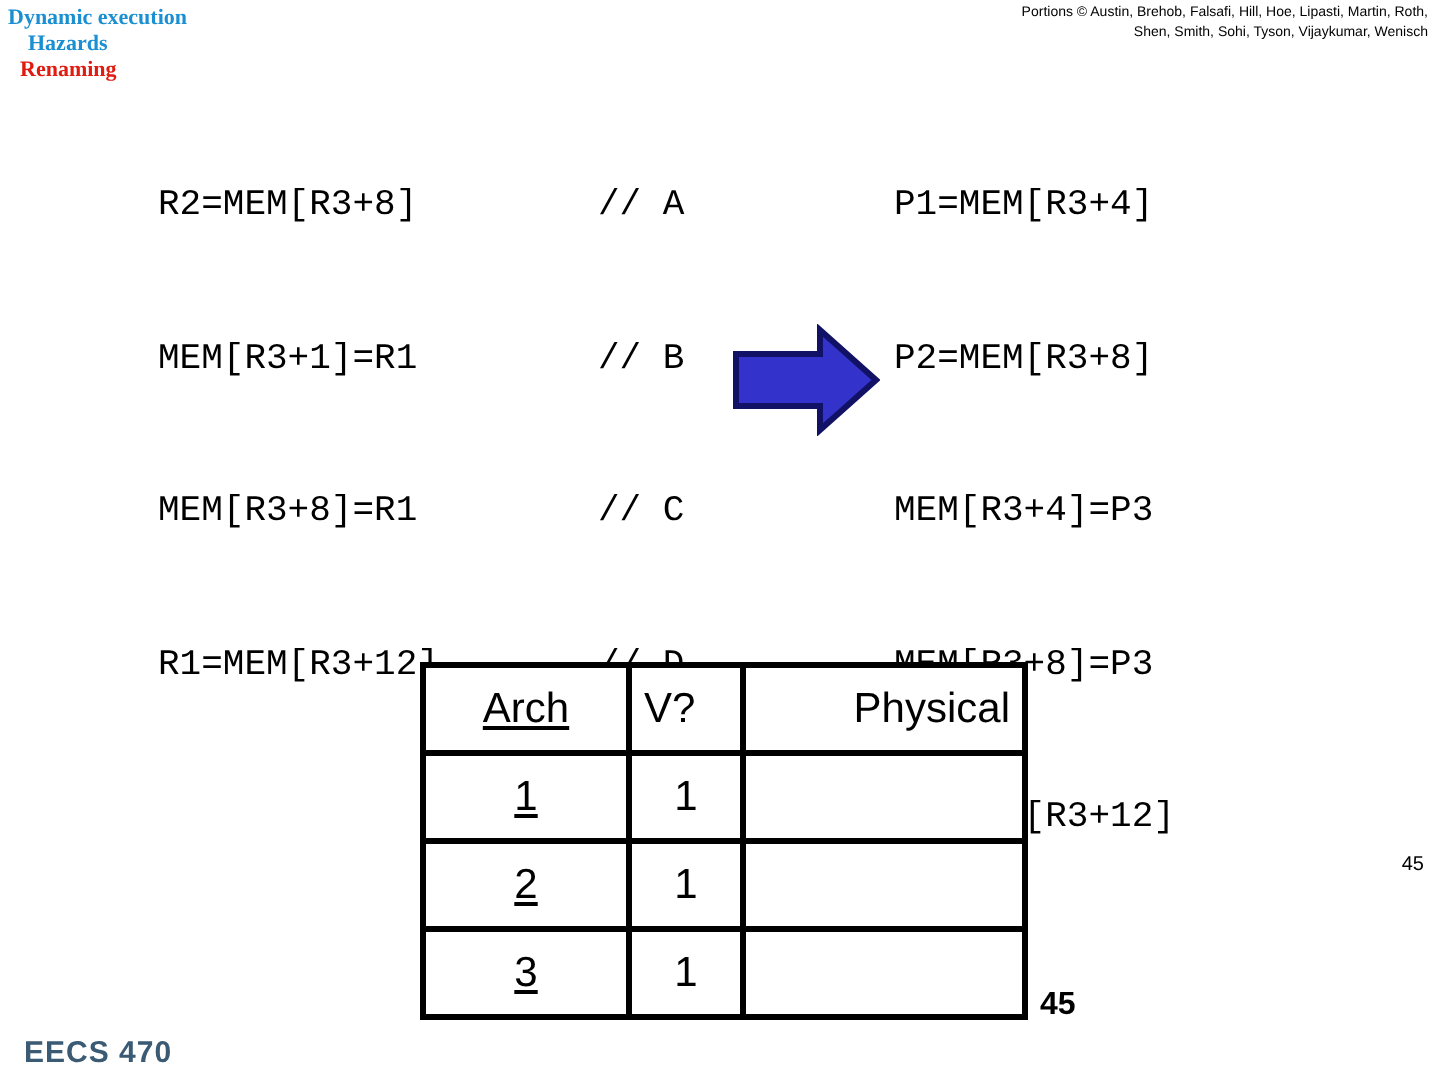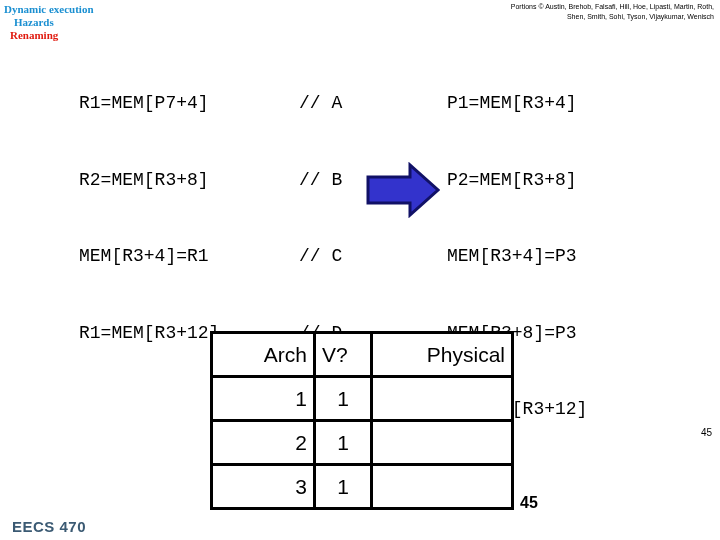--- a/index.html
+++ b/index.html
@@ -89,21 +89,21 @@
   #reg-table td, #reg-table th {
     border: 3px solid #000000;
     font-family: "Liberation Sans", sans-serif;
     font-size: 21px;
     color: #000000;
     font-weight: normal;
     height: 41px;
     padding: 0 6px;
     vertical-align: middle;
   }
-  #reg-table .c-arch     { width: 88px;  text-align: right; }
+  #reg-table .c-arch     { width: 88px;  text-align: center; text-decoration: underline; }
   #reg-table .c-valid    { width: 42px;  text-align: center; }
   #reg-table .c-physical { width: 126px; text-align: right; }
   #reg-table thead td { text-align: left; }
   #reg-table thead td.c-valid { text-align: left; }
 
   
   #footer-course {
     position: absolute;
     left: 12px;
     top: 518px;
@@ -141,23 +141,23 @@
     <span class="title-line l2">Hazards</span>
     <span class="title-line l3">Renaming</span>
   </div>
 
   <div class="credits">
     <span>Portions © Austin, Brehob, Falsafi, Hill, Hoe, Lipasti, Martin, Roth,</span>
     <span>Shen, Smith, Sohi, Tyson, Vijaykumar, Wenisch</span>
   </div>
 
   <div class="code-col" id="code-left">
-    <span class="code-line">R1=MEM[P7+4]</span>
     <span class="code-line">R2=MEM[R3+8]</span>
-    <span class="code-line">MEM[R3+4]=R1</span>
+    <span class="code-line">MEM[R3+1]=R1</span>
+    <span class="code-line">MEM[R3+8]=R1</span>
     <span class="code-line">R1=MEM[R3+12]</span>
     
     
     
     
   </div>
 
   <div class="code-col" id="code-mid">
     <span class="code-line">// A</span>
     <span class="code-line">// B</span>

